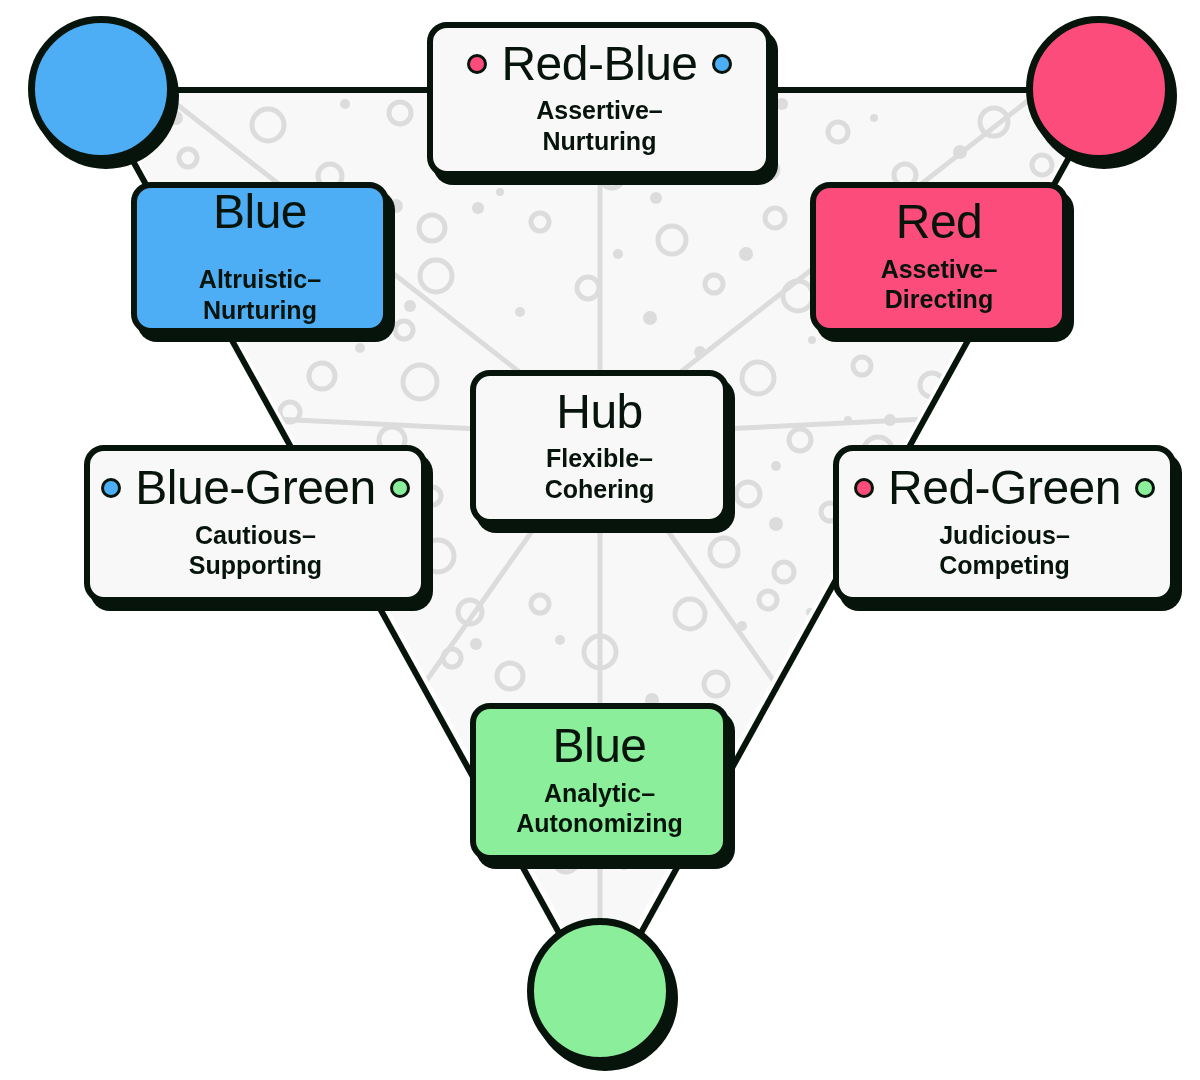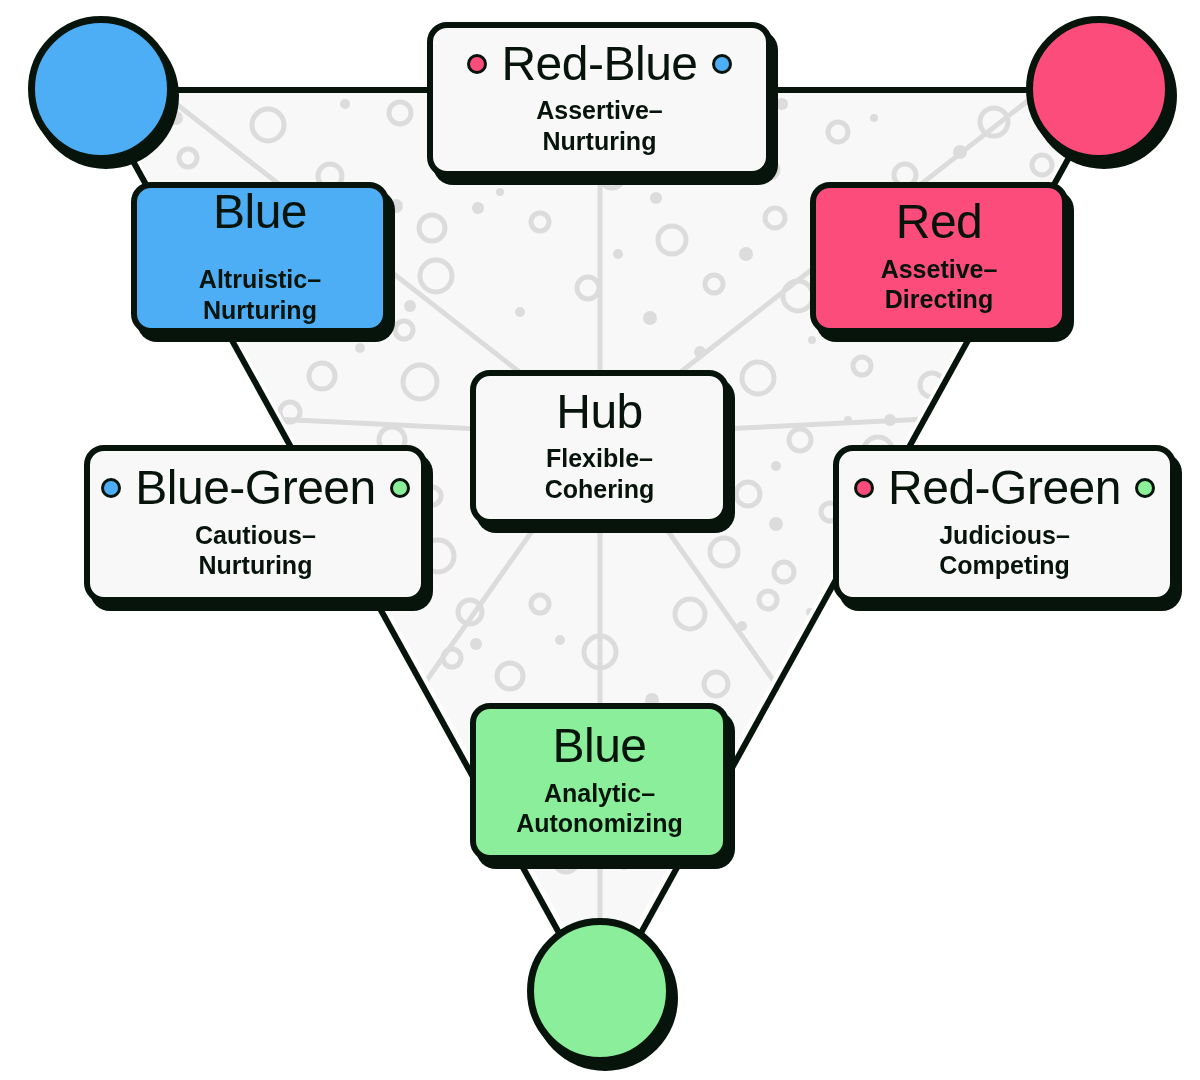--- a/index.html
+++ b/index.html
@@ -276,21 +276,21 @@
 Cohering</div>
   </div>
 
   <div class="card" id="card-blue-green" style="background: rgb(247, 248, 247);">
     <div class="card-title-row">
       <span class="dot" style="background: rgb(77, 174, 245);"></span>
       <span class="card-title">Blue-Green</span>
       <span class="dot" style="background: rgb(139, 238, 154);"></span>
     </div>
     <div class="card-sub">Cautious–
-Nurturing</div>
+Supporting</div>
   </div>
 
   <div class="card" id="card-red-green" style="background: rgb(247, 248, 247);">
     <div class="card-title-row">
       <span class="dot" style="background: rgb(252, 76, 124);"></span>
       <span class="card-title">Red-Green</span>
       <span class="dot" style="background: rgb(139, 238, 154);"></span>
     </div>
     <div class="card-sub">Judicious–
 Competing</div>

